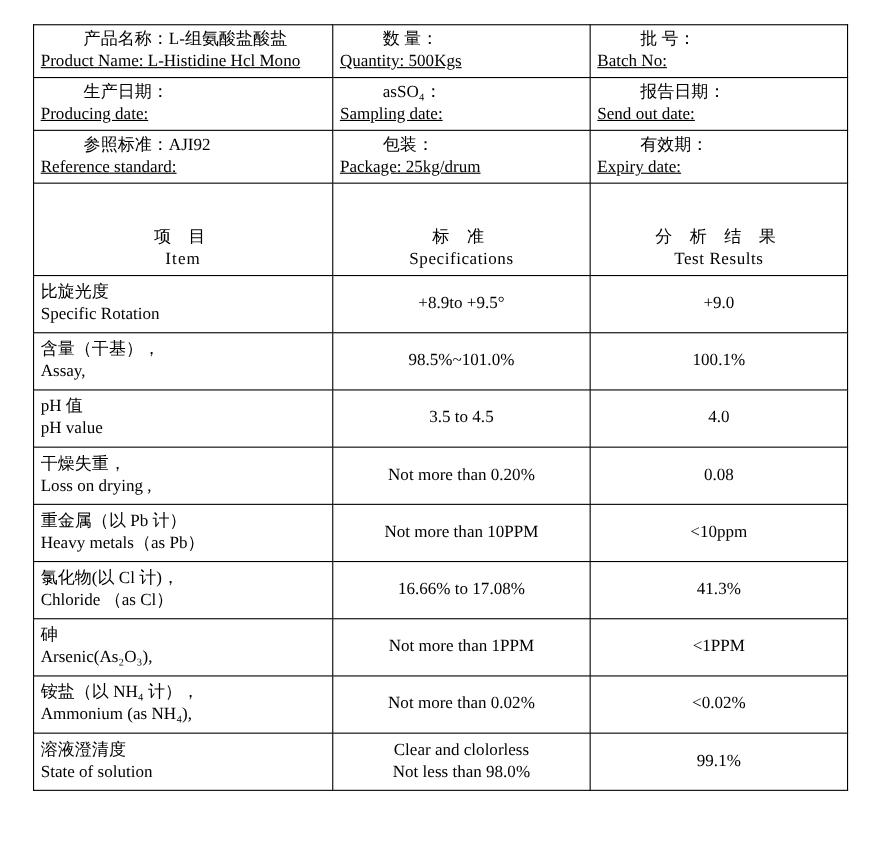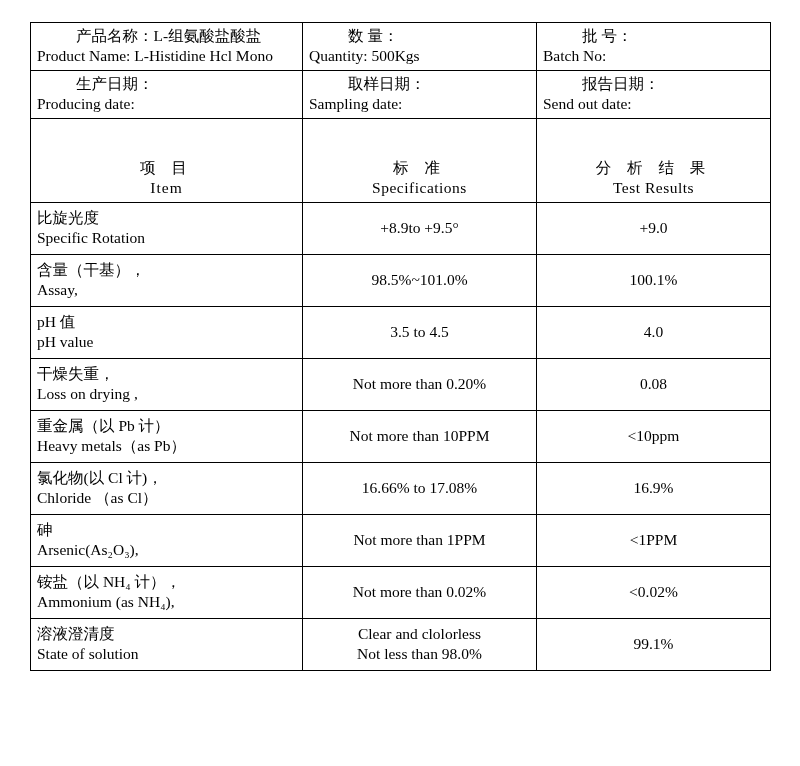--- a/index.html
+++ b/index.html
@@ -30,21 +30,21 @@
     padding: 3px 6px 4px 6px;
   }
   
   .hdr td {
     height: 40px;
     font-size: 15.5px;
     line-height: 1.28;
     padding-left: 8px;
   }
   .hdr .cn { display: block; margin-left: 39px; }
-  .hdr .en { display: block; }
+  .hdr .en { display: block; text-decoration: underline; }
 
   .col-a { width: 272px; }
   .col-b { width: 234px; }
   .col-c { width: 234px; }
 
   
   .titlerow td {
     height: 44px;
     text-align: center;
     font-size: 15.5px;
@@ -98,28 +98,42 @@
           <span class="cn">批 号：</span>
           <span class="en">Batch No:</span>
         </td>
       </tr>
       <tr class="hdr">
         <td>
           <span class="cn">生产日期：</span>
           <span class="en">Producing date:</span>
         </td>
         <td>
-          <span class="cn">取样日期：</span>
+          <span class="cn">asSO₄：</span>
           <span class="en">Sampling date:</span>
         </td>
         <td>
           <span class="cn">报告日期：</span>
           <span class="en">Send out date:</span>
         </td>
       </tr>
+      <tr class="hdr">
+        <td>
+          <span class="cn">参照标准：AJI92</span>
+          <span class="en">Reference standard:</span>
+        </td>
+        <td>
+          <span class="cn">包装：</span>
+          <span class="en">Package: 25kg/drum</span>
+        </td>
+        <td>
+          <span class="cn">有效期：</span>
+          <span class="en">Expiry date:</span>
+        </td>
+      </tr>
 
       <tr class="titlerow">
         <td>
           <span class="cn">项 目</span>
           <span class="en">Item</span>
         </td>
         <td>
           <span class="cn">标 准</span>
           <span class="en wide">Specifications</span>
         </td>
@@ -180,21 +194,21 @@
         <td class="result">&lt;10ppm</td>
       </tr>
       <tr class="datarow">
         <td class="item">
           <span class="cn">氯化物(以 Cl 计)，</span>
           <span class="en">Chloride （as Cl）</span>
         </td>
         <td class="spec">
           <span>16.66% to 17.08%</span>
         </td>
-        <td class="result">16.9%</td>
+        <td class="result">41.3%</td>
       </tr>
       <tr class="datarow">
         <td class="item">
           <span class="cn">砷</span>
           <span class="en">Arsenic(As₂O₃),</span>
         </td>
         <td class="spec">
           <span>Not more than 1PPM</span>
         </td>
         <td class="result">&lt;1PPM</td>

